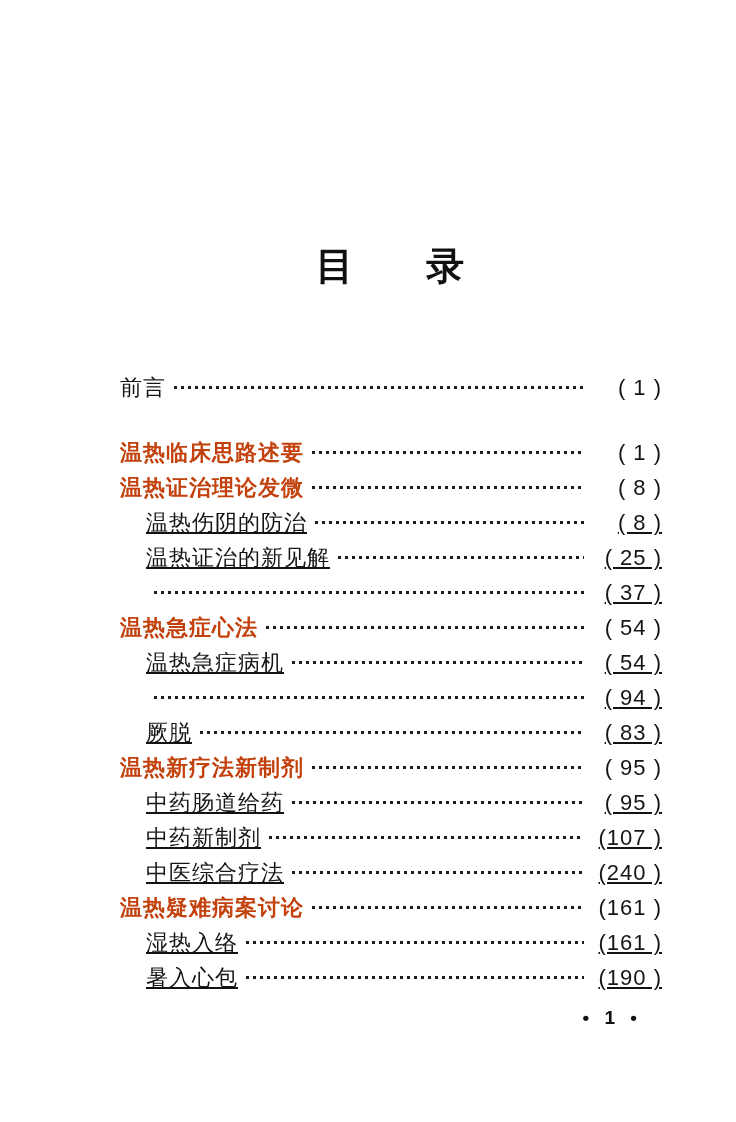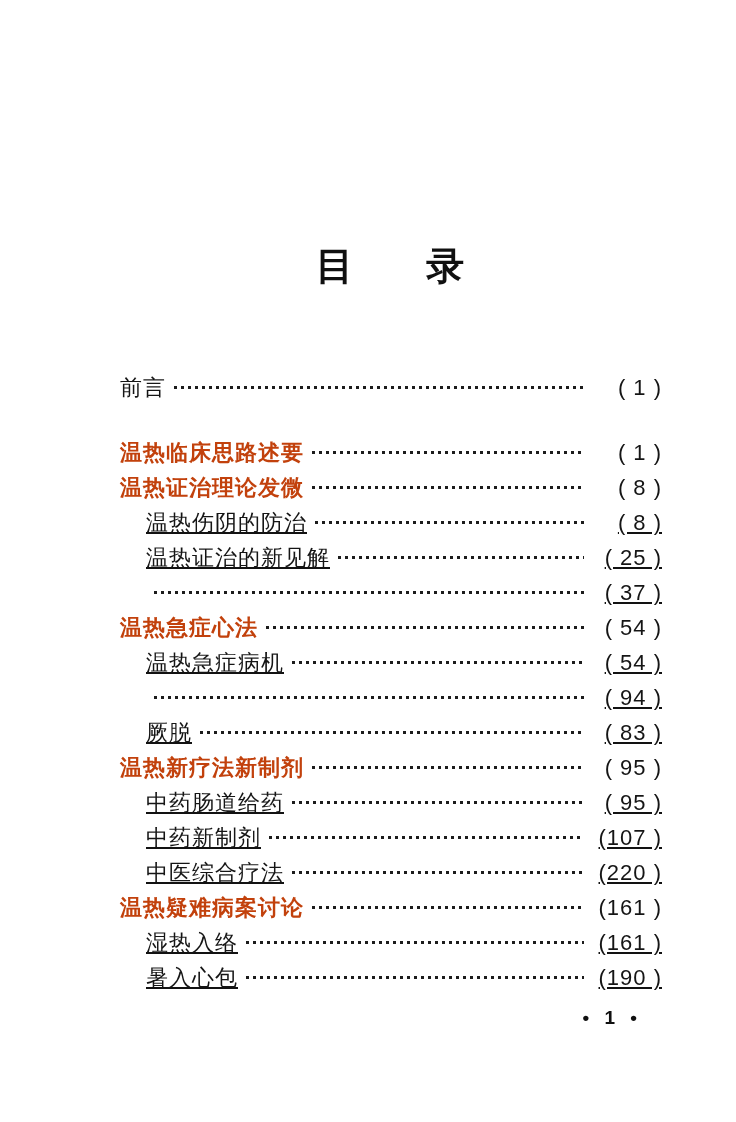--- a/index.html
+++ b/index.html
@@ -157,21 +157,21 @@
     <span class="pageno">( 95 )</span>
   </div>
       <div class="row level1">
     <span class="label">中药新制剂</span>
     <span class="leader"></span>
     <span class="pageno">(107 )</span>
   </div>
       <div class="row level1">
     <span class="label">中医综合疗法</span>
     <span class="leader"></span>
-    <span class="pageno">(220 )</span>
+    <span class="pageno">(240 )</span>
   </div>
       <div class="row level0 bold">
     <span class="label">温热疑难病案讨论</span>
     <span class="leader"></span>
     <span class="pageno">(161 )</span>
   </div>
       <div class="row level1">
     <span class="label">湿热入络</span>
     <span class="leader"></span>
     <span class="pageno">(161 )</span>

